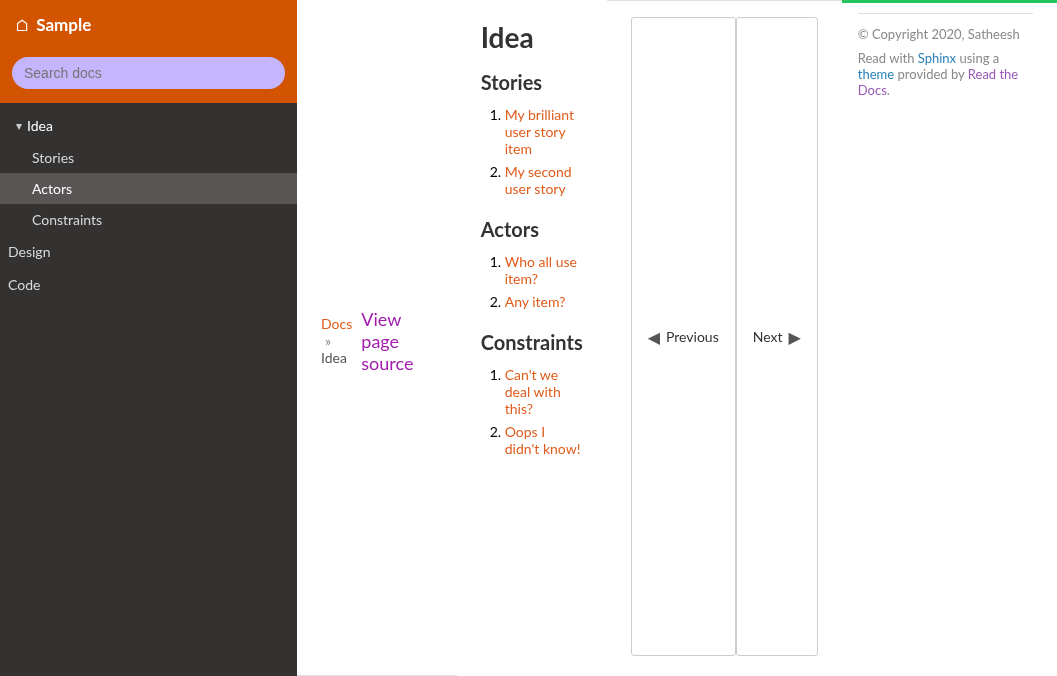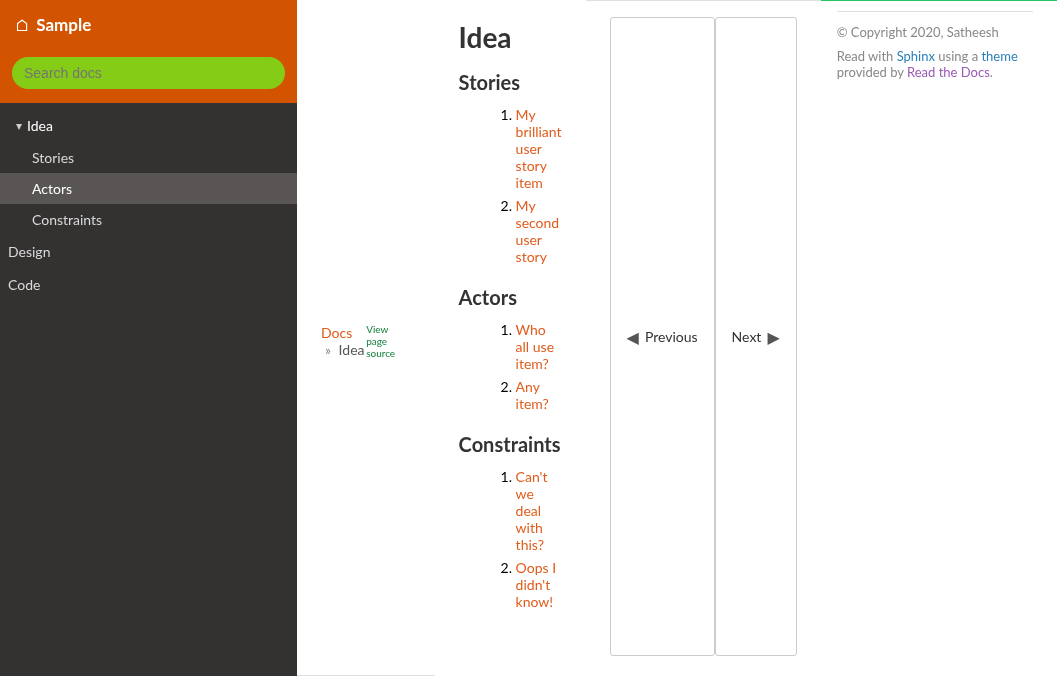--- a/index.html
+++ b/index.html
@@ -39,21 +39,21 @@
       background: #d35400;
       padding: 8px 12px 14px 12px;
     }
 
     #search-input {
       width: 100%;
       padding: 8px 12px;
       border-radius: 20px;
       border: none;
       outline: none;
-      background: #84cc16;
+      background: #c4b5fd;
       font-size: 14px;
       color: #555;
     }
 
     #sidebar-nav {
       flex: 1;
       padding: 6px 0;
     }
 
     .nav-section-header {
@@ -110,22 +110,22 @@
 
     #breadcrumb a {
       color: #e05c1c;
       text-decoration: none;
     }
 
     #breadcrumb .sep { color: #888; margin: 0 4px; }
     #breadcrumb .current { color: #555; }
 
     #view-source-link {
-      color: #15803d;
-      font-size: 10px;
+      color: #a21caf;
+      font-size: 18px;
       text-decoration: none;
     }
 
     #content-body {
       padding: 20px 24px 30px 24px;
       flex: 1;
     }
 
     #page-title {
       font-size: 28px;
@@ -142,21 +142,20 @@
       margin-top: 8px;
     }
 
     .ordered-list {
       padding-left: 24px;
       margin-bottom: 20px;
     }
 
     .ordered-list li {
       margin-bottom: 6px;
-      margin-left: 33px;
     }
 
     .ordered-list li a {
       color: #e05c1c;
       text-decoration: none;
       font-size: 14px;
     }
 
     #nav-buttons {
       display: flex;
@@ -177,21 +176,21 @@
       font-size: 14px;
       cursor: pointer;
       text-decoration: none;
       border-radius: 3px;
     }
 
     .nav-btn .arrow { font-size: 16px; color: #555; }
 
     #footer {
       padding: 10px 24px 20px 16px;
-      border-top: 1px solid #22c55e;
+      border-top: 3px solid #22c55e;
       color: #888;
       font-size: 13px;
     }
 
     #footer a { text-decoration: none; }
     #footer .sphinx-link { color: #2980b9; }
     #footer .theme-link { color: #2980b9; }
     #footer .rtd-link { color: #9b59b6; }
 
     hr.footer-divider {

